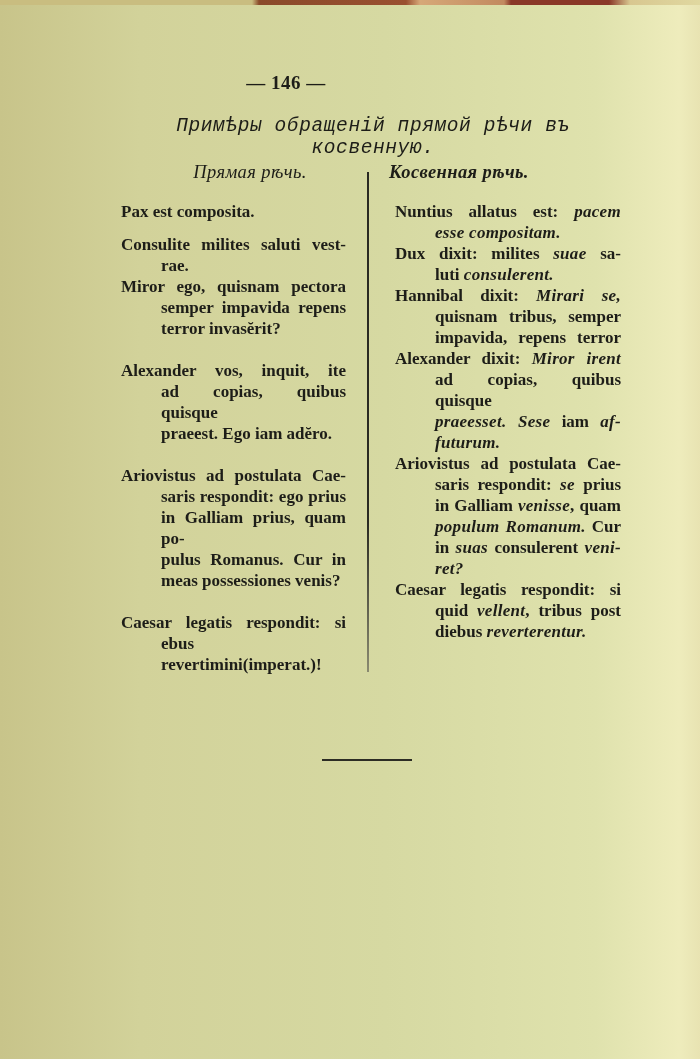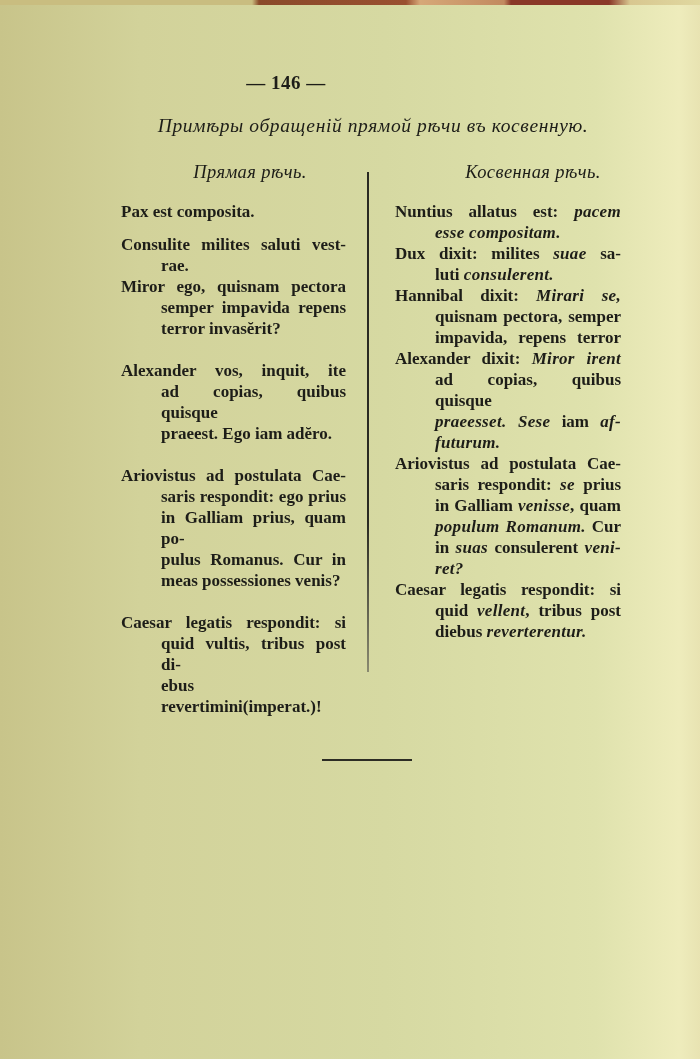--- a/index.html
+++ b/index.html
@@ -13,27 +13,27 @@
   .top-edge {
     position: absolute; left: 0; top: 0; width: 700px; height: 5px;
     background: linear-gradient(90deg, #c9bd80 0%, #c9bd80 36%, #8a4a2a 37%, #9a5030 58%, #d6a878 60%, #c28a60 72%, #8a3828 73%, #8a3828 87%, #d8c790 90%, #e0d8a0 100%);
   }
   .page-num {
     position: absolute; top: 72px; left: 0; width: 572px; text-align: center;
     font-size: 19px; font-weight: bold; letter-spacing: 0.5px;
   }
   .title {
     position: absolute; top: 115px; left: 128px; width: 490px; text-align: center;
-    font-style: italic; font-size: 19.5px; letter-spacing: 0.6px;
+    font-style: italic; font-size: 19.5px; letter-spacing: 0.6px; font-family: Liberation Mono, monospace;
   }
   .col-head {
     position: absolute; top: 162px; font-style: italic; font-size: 18.5px; letter-spacing: 0.4px;
   }
   .col-head.left { left: 150px; width: 200px; text-align: center; }
-  .col-head.right { left: 418px; width: 230px; text-align: center; }
+  .col-head.right { left: 389px; width: 230px; text-align: left; font-weight: bold; }
   .divider {
     position: absolute; left: 367px; top: 172px; width: 1.5px; height: 500px;
     background: linear-gradient(180deg, #2a2a22 0%, #2a2a22 70%, #8a8a70 100%);
   }
   .col { position: absolute; font-size: 17px; line-height: 21px; }
   .col.left { left: 121px; width: 225px; top: 201px; }
   .col.right { left: 395px; width: 226px; top: 201px; }
   .entry { padding-left: 20px; text-indent: -20px; margin: 0; text-align: justify; }
   .entry .line { display: block; text-align: justify; text-align-last: justify; font-weight: bold; }
   .entry .line.last { text-align-last: left; }
@@ -81,38 +81,37 @@
     <div class="entry">
       <span class="line">Ariovistus ad postulata Cae-</span>
       <span class="line indent">saris respondit: ego prius</span>
       <span class="line indent">in Galliam prius, quam po-</span>
       <span class="line indent">pulus Romanus. Cur in</span>
       <span class="line last indent">meas possessiones venis?</span>
     </div>
     <div style="height: 21px;"></div>
     <div class="entry">
       <span class="line">Caesar legatis respondit: si</span>
-      <span class="line indent">quid vultis, tribus post di-</span>
       <span class="line last indent">ebus revertimini(imperat.)!</span>
     </div>
   </div>
 <div class="col right" id="col-right">
     <div class="entry">
       <span class="line"><span>Nuntius allatus est: </span><em>pacem</em></span>
       <span class="line last indent"><em>esse compositam.</em></span>
     </div>
     <div style="height: 0px;"></div>
     <div class="entry">
       <span class="line"><span>Dux dixit: milites </span><em>suae</em><span> sa-</span></span>
       <span class="line last indent"><span>luti </span><em>consulerent.</em></span>
     </div>
     <div style="height: 0px;"></div>
     <div class="entry">
       <span class="line"><span>Hannibal dixit: </span><em>Mirari se,</em></span>
-      <span class="line indent"><span>quisnam pectora, semper</span></span>
+      <span class="line indent"><span>quisnam tribus, semper</span></span>
       <span class="line indent"><span>impavida, repens terror</span></span>
     </div>
     <div style="height: 0px;"></div>
     <div class="entry">
       <span class="line"><span>Alexander dixit: </span><em>Miror irent</em></span>
       <span class="line indent"><span>ad copias, quibus quisque</span></span>
       <span class="line indent"><em>praeesset. Sese</em><span> iam </span><em>af-</em></span>
       <span class="line last indent"><em>futurum.</em></span>
     </div>
     <div style="height: 0px;"></div>

